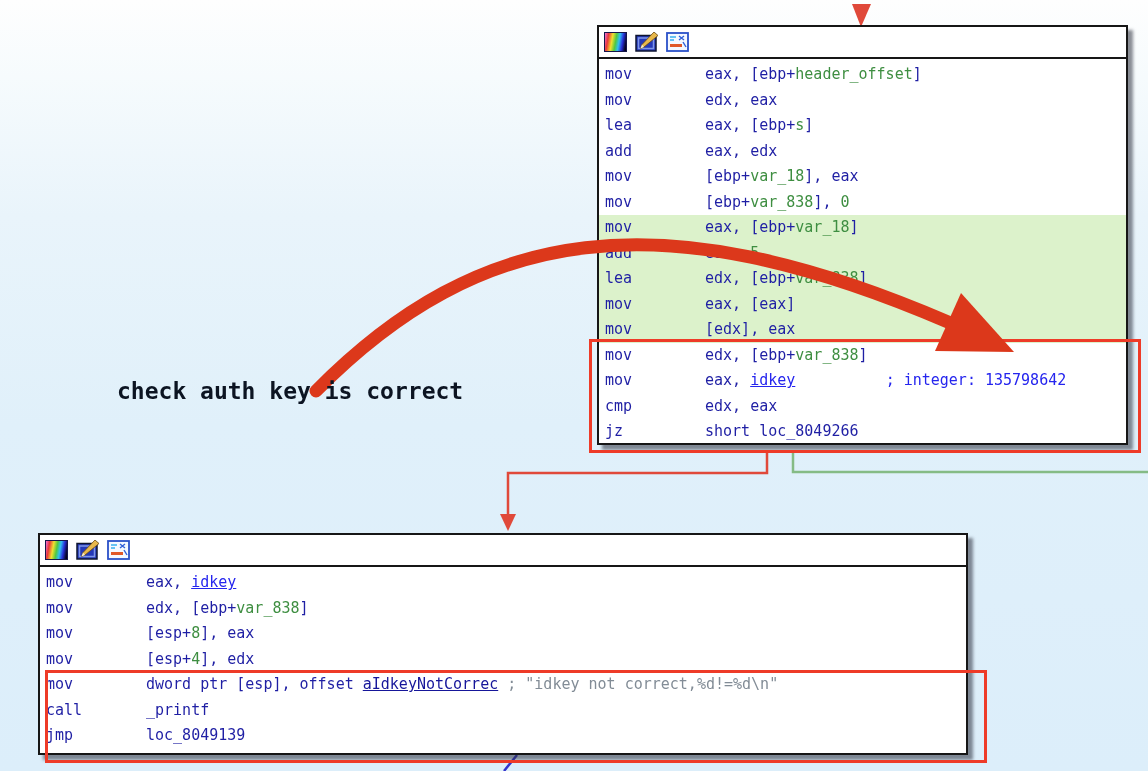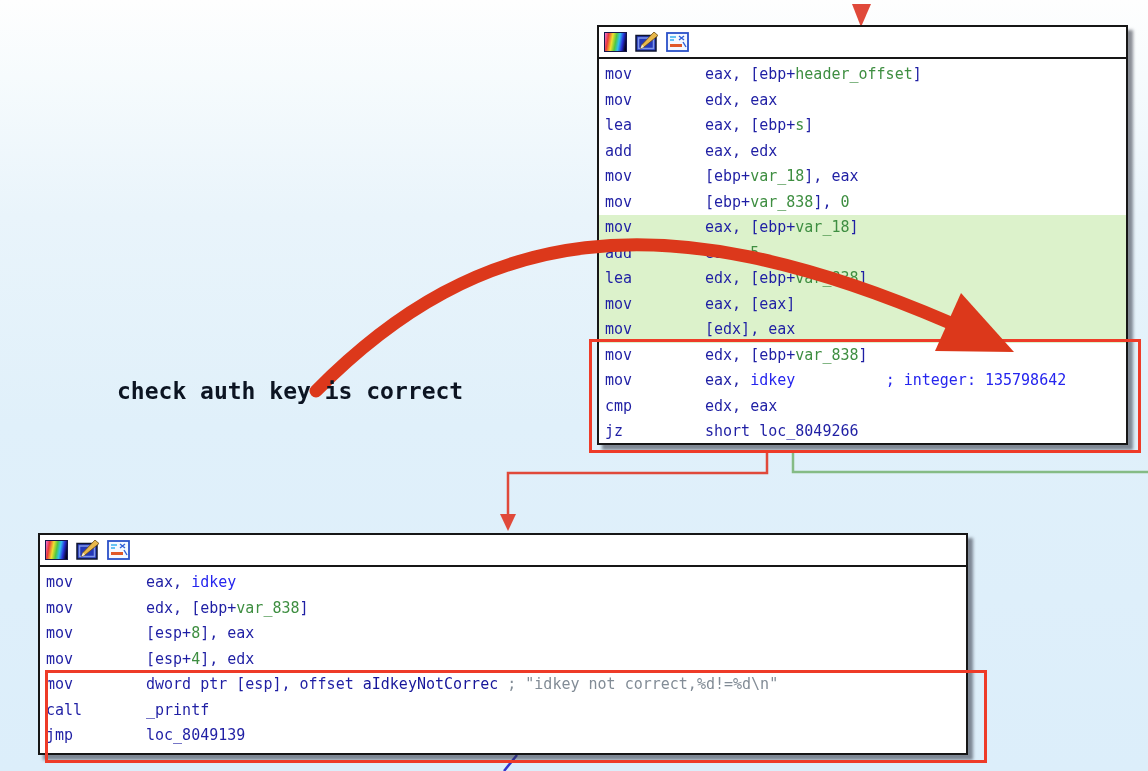--- a/index.html
+++ b/index.html
@@ -25,24 +25,24 @@
   .icon-palette{
     background:linear-gradient(100deg,#f070d8 0%,#e83838 16%,#f0e030 34%,#50c840 50%,#30c0f0 64%,#2830d8 79%,#0a0a40 92%,#000 100%);
     border:1px solid #15154a;box-sizing:border-box;
   }
   .code{padding-top:3px;white-space:pre;font:15px/25.5px "DejaVu Sans Mono",monospace;}
   .line{height:25.5px;padding-left:6px;}
   .line.hl{background:var(--hl,#dcf2cb);}
   .tk-mn{display:inline-block;width:100px;color:var(--c-ins,#1f1fa4);}
   .tk-ins{color:var(--c-ins,#1f1fa4);}
   .tk-var{color:var(--c-var,#3e8e41);}
-  .tk-name{color:var(--c-name,#2525ee);}
+  .tk-name{color:var(--c-name,#2525ee);text-decoration:underline;}
   .tk-cmt{color:var(--c-cmt,#2525ee);}
   .tk-str{color:var(--c-str,#828c96);}
-  .tk-dname{color:var(--c-dname,#16169a);}
+  .tk-dname{color:var(--c-dname,#16169a);text-decoration:underline;}
   .redbox{position:absolute;border:3px solid var(--red-box,#ee3b28);z-index:5;pointer-events:none;}
   #redbox-top{left:589px;top:339px;width:546px;height:108px;}
   #redbox-bottom{left:45px;top:670px;width:936px;height:87px;}
   #note{
     position:absolute;left:117px;top:378px;z-index:6;
     font:bold 23px "DejaVu Sans Mono",monospace;color:#0c1422;letter-spacing:0;
   }
 </style>
 </head>
 <body>

